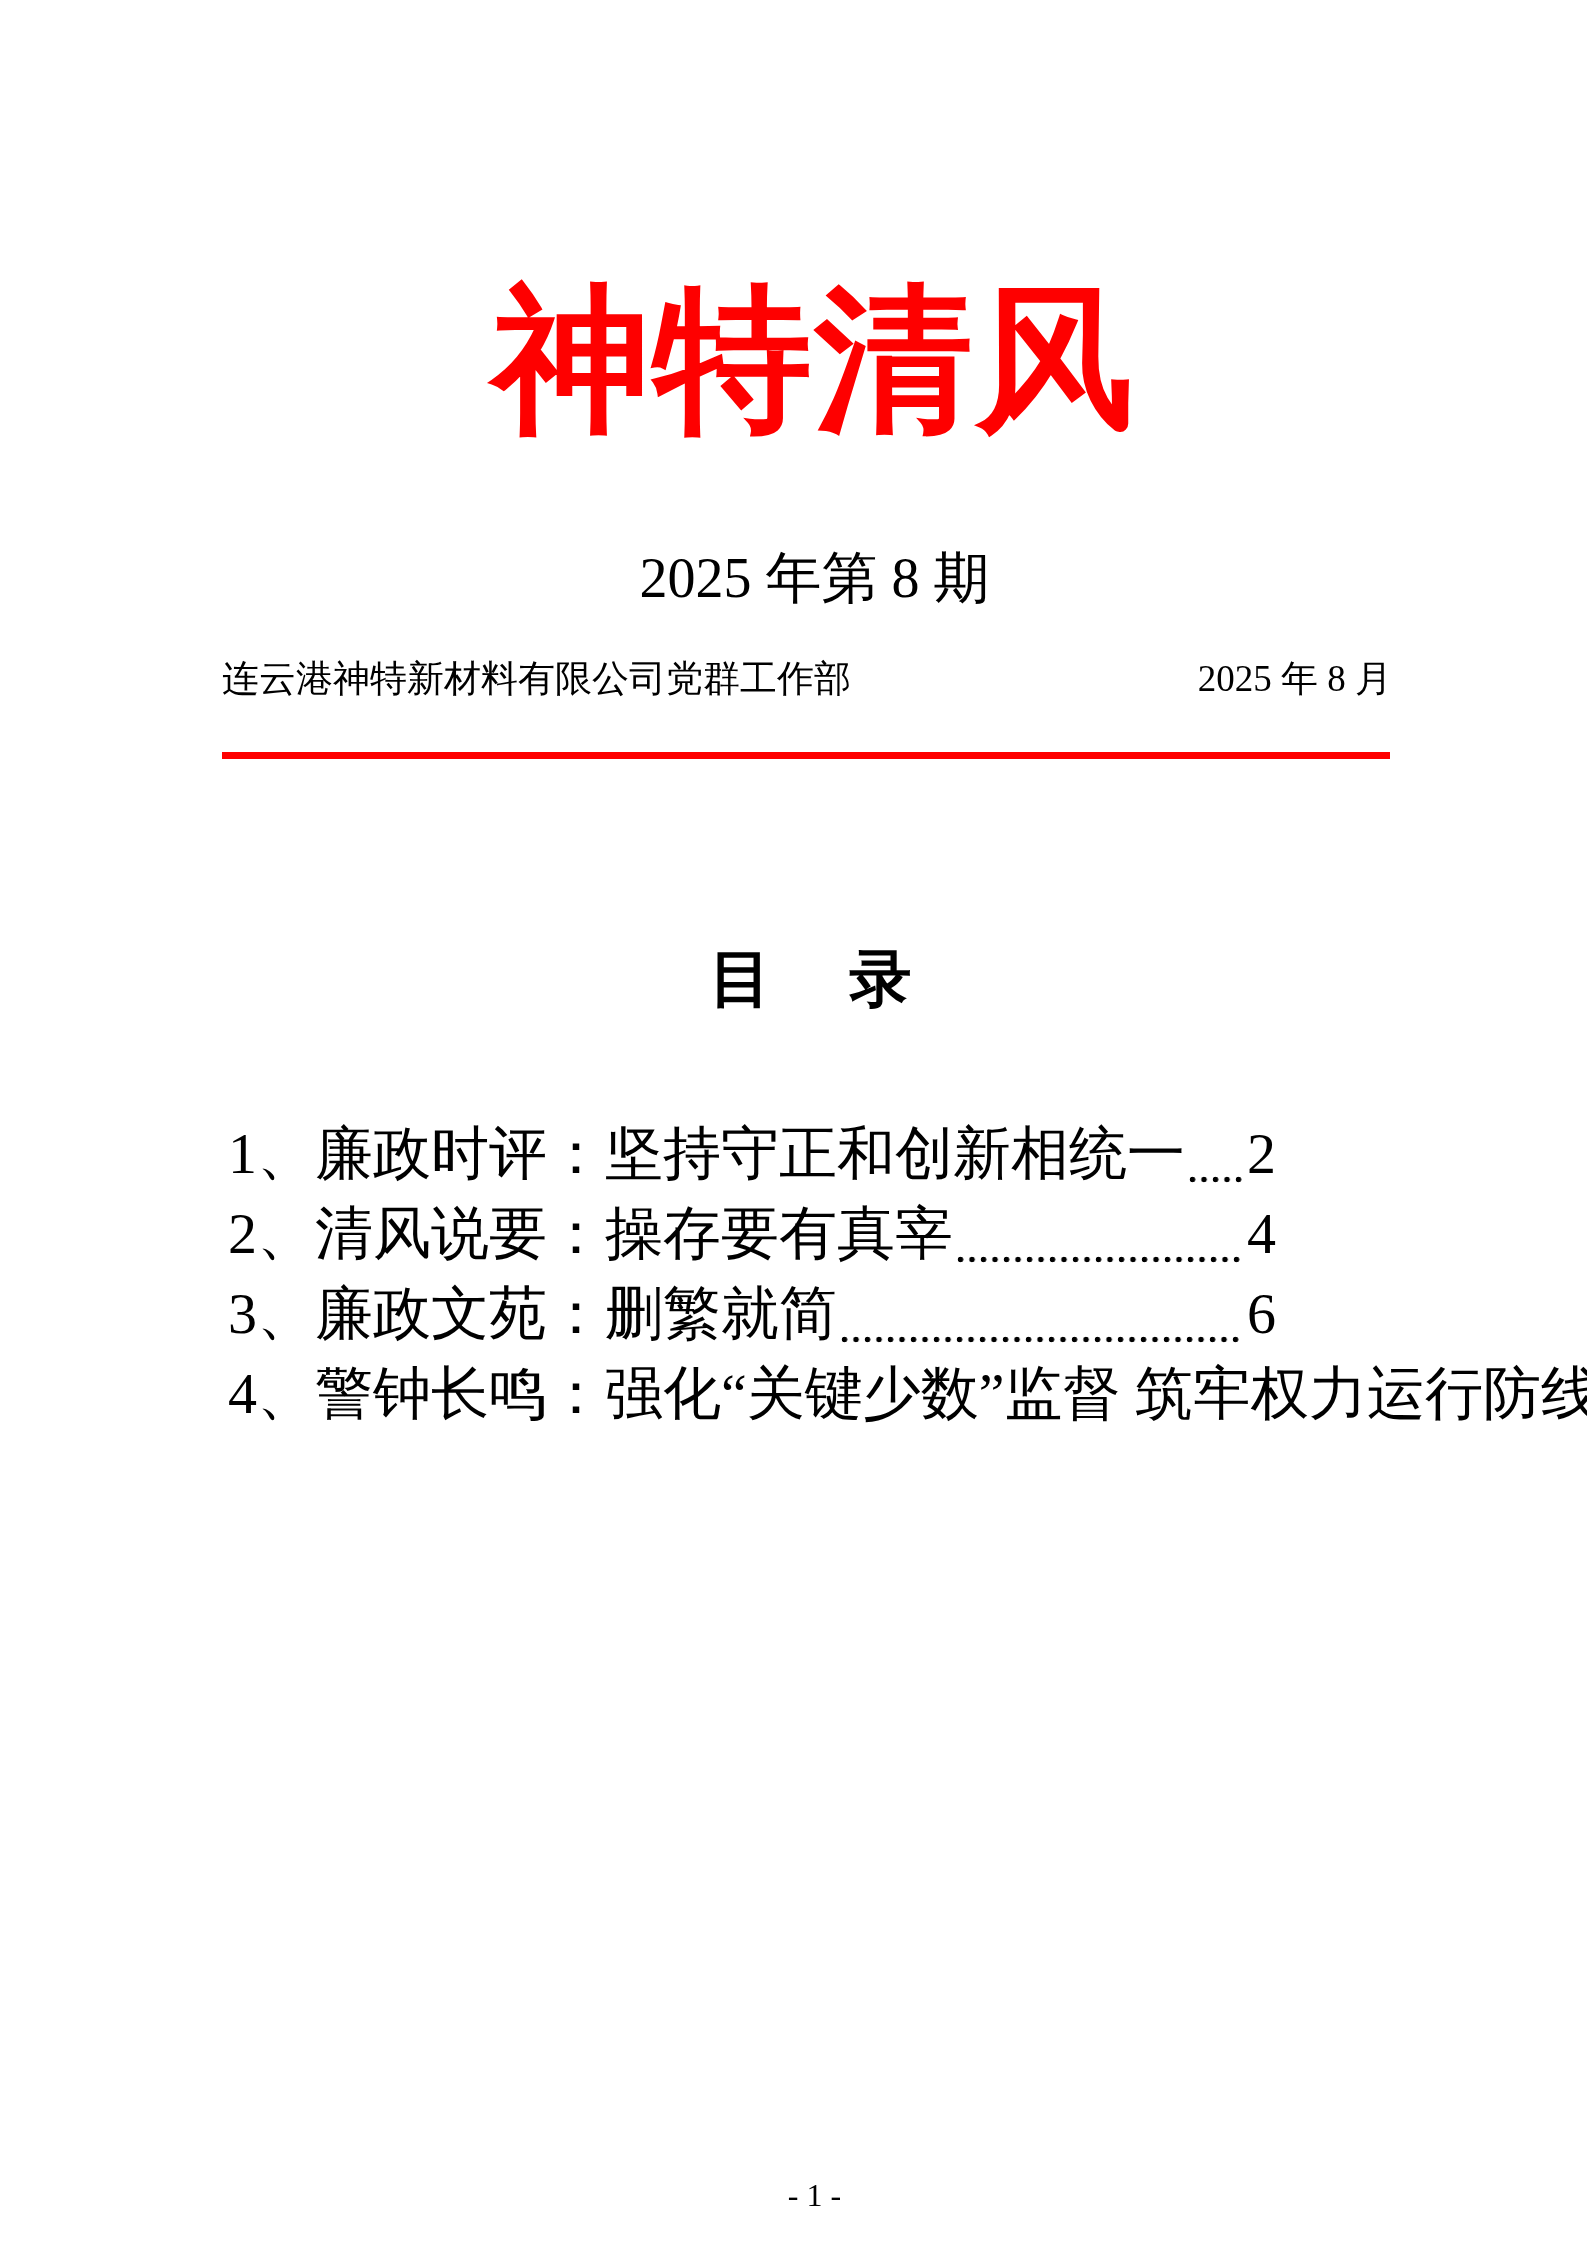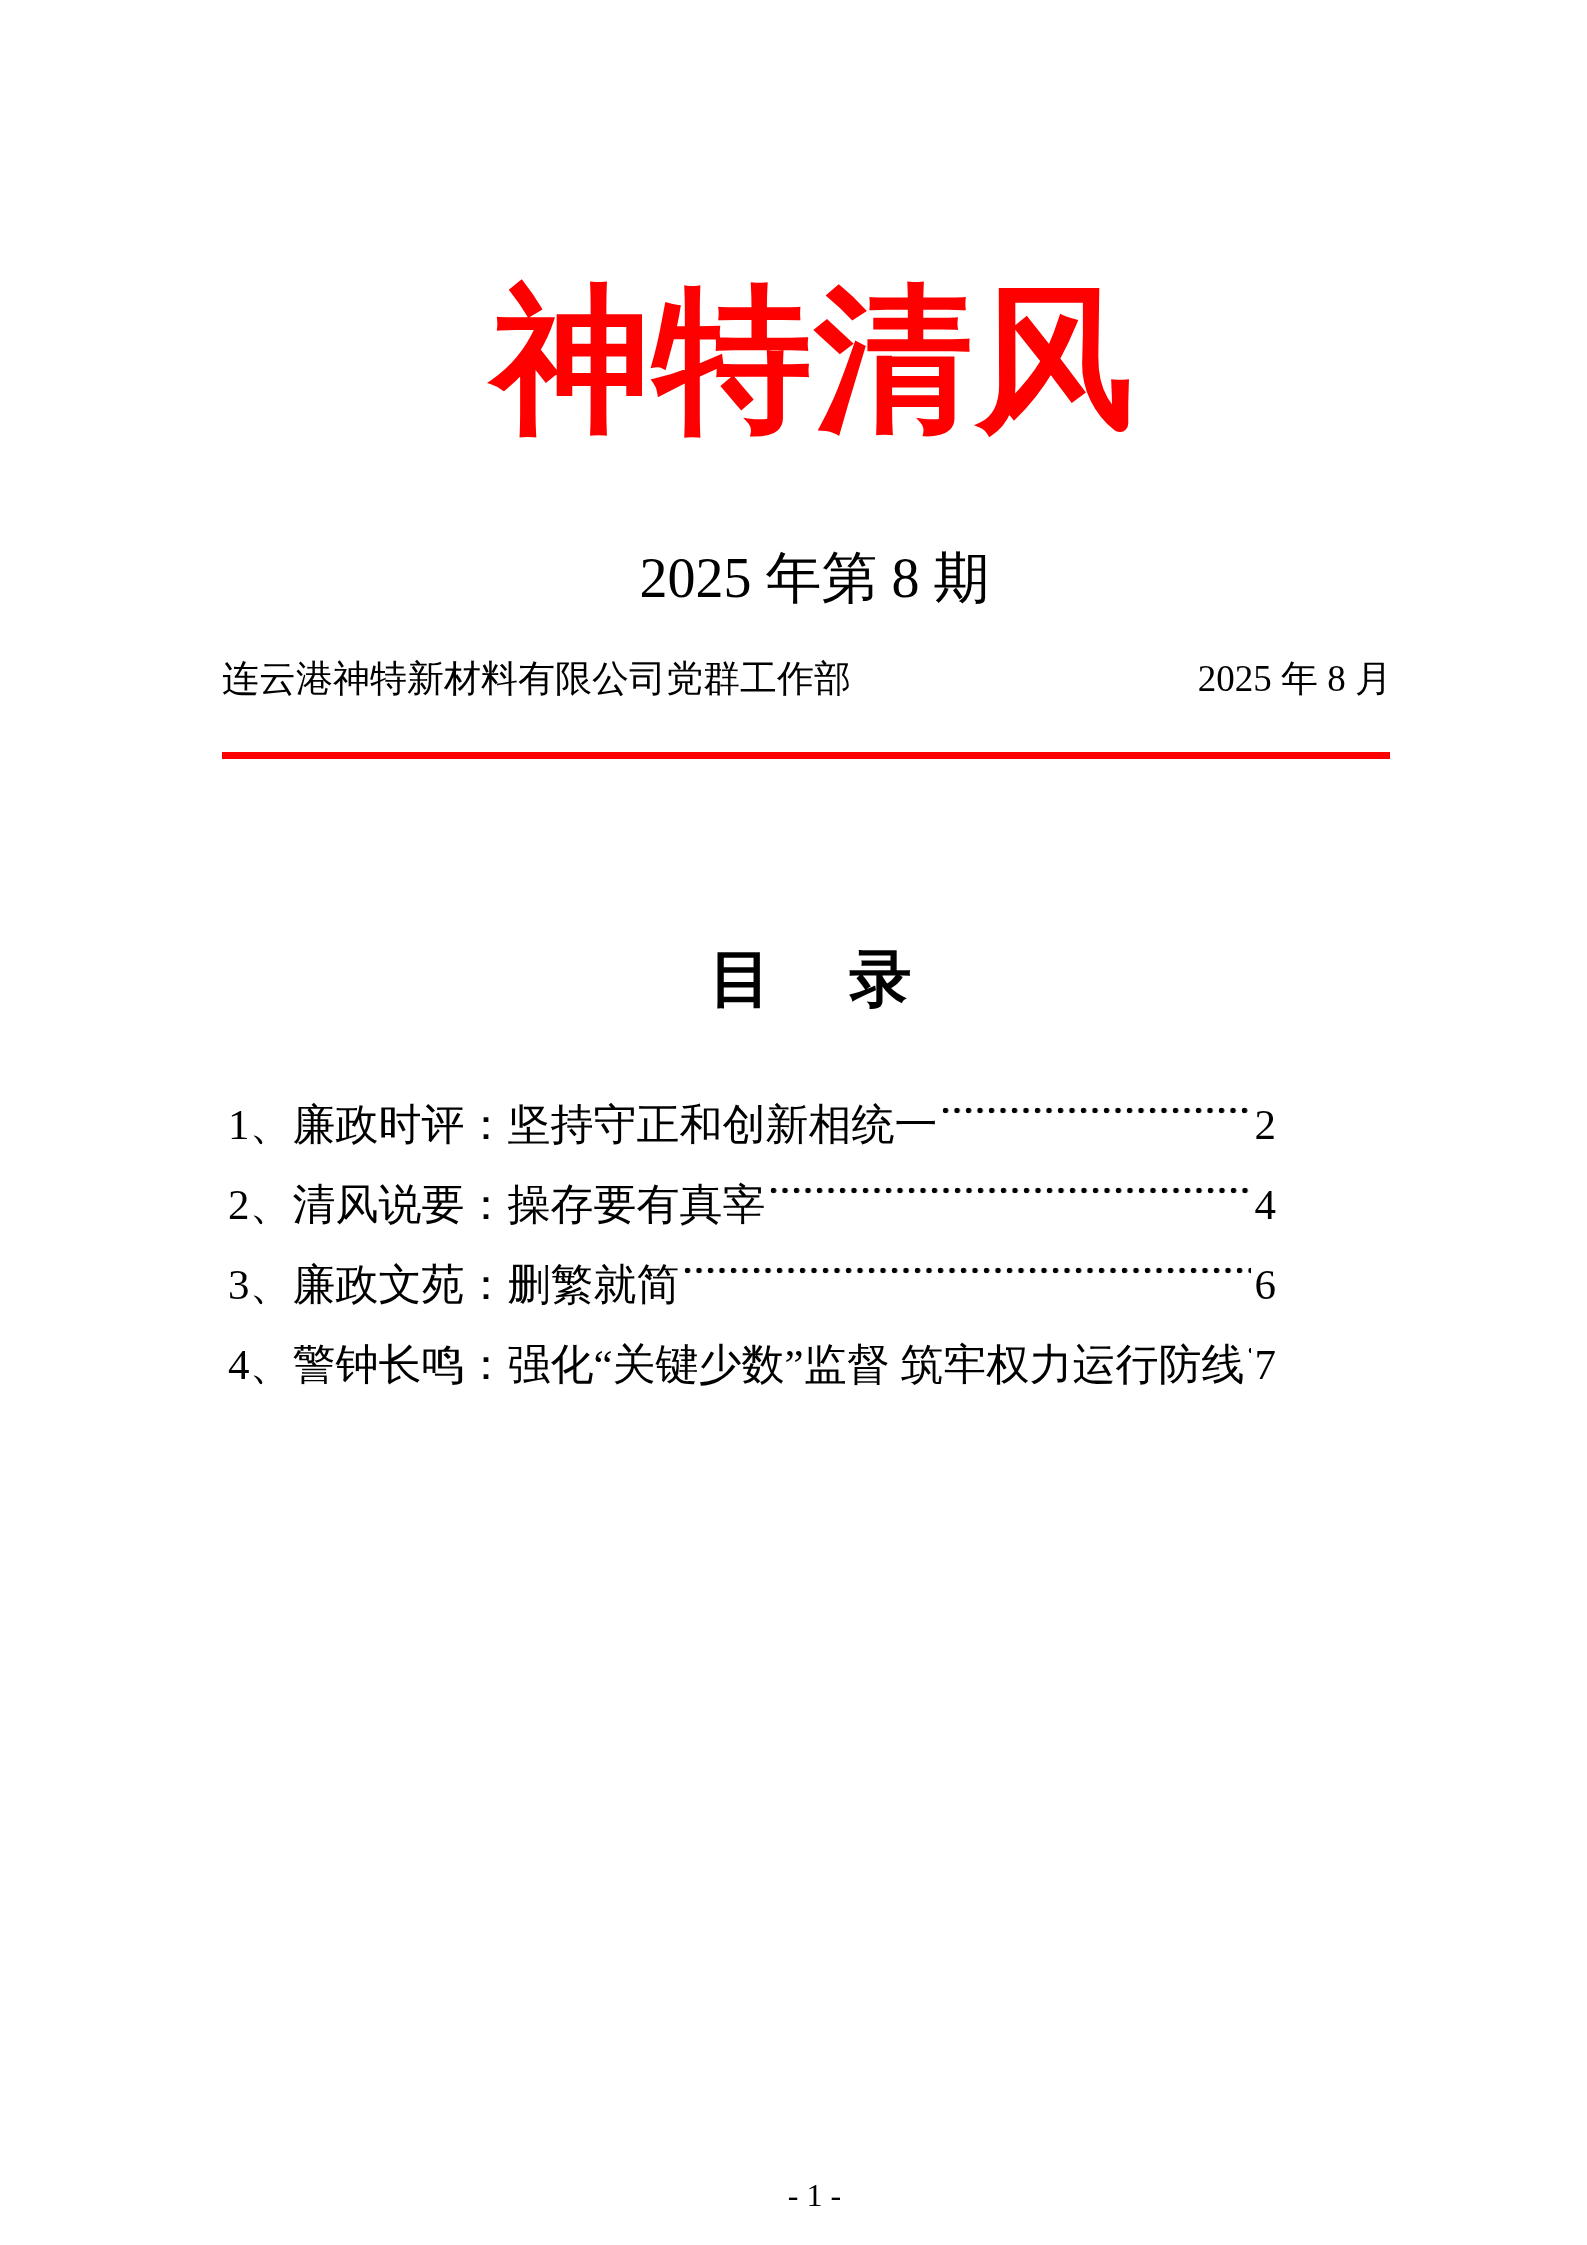--- a/index.html
+++ b/index.html
@@ -70,23 +70,23 @@
     line-height: 1.2;
   }
   .toc-list {
     position: absolute;
     top: 1103px;
     left: 228px;
     width: 1048px;
   }
   .toc-item {
     display: flex;
-    align-items: flex-start;
+    align-items: flex-end;
     height: 80px;
-    font-size: 43px;
+    font-size: 58px;
     line-height: 1;
   }
   .toc-text {
     white-space: nowrap;
   }
   .toc-leader {
     flex: 1 1 auto;
     height: 7px;
     margin: 4px 4px 0 4px;
     background-image: radial-gradient(circle at 3.5px 3.5px, #000 2.5px, transparent 3.1px);

